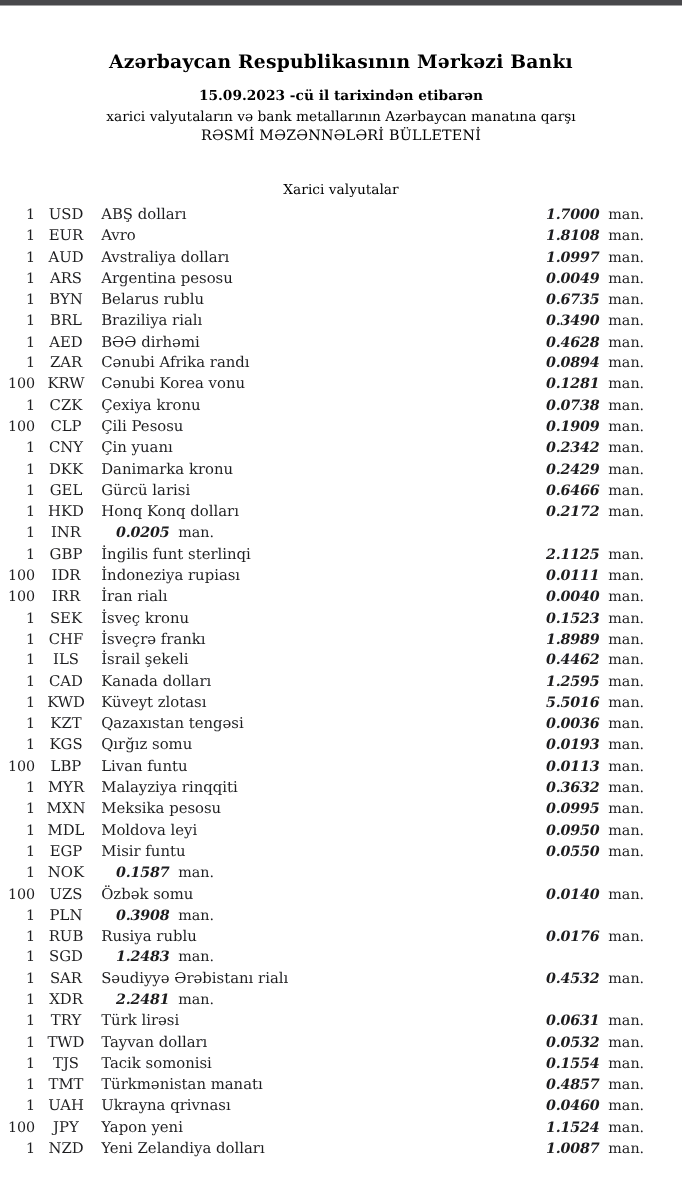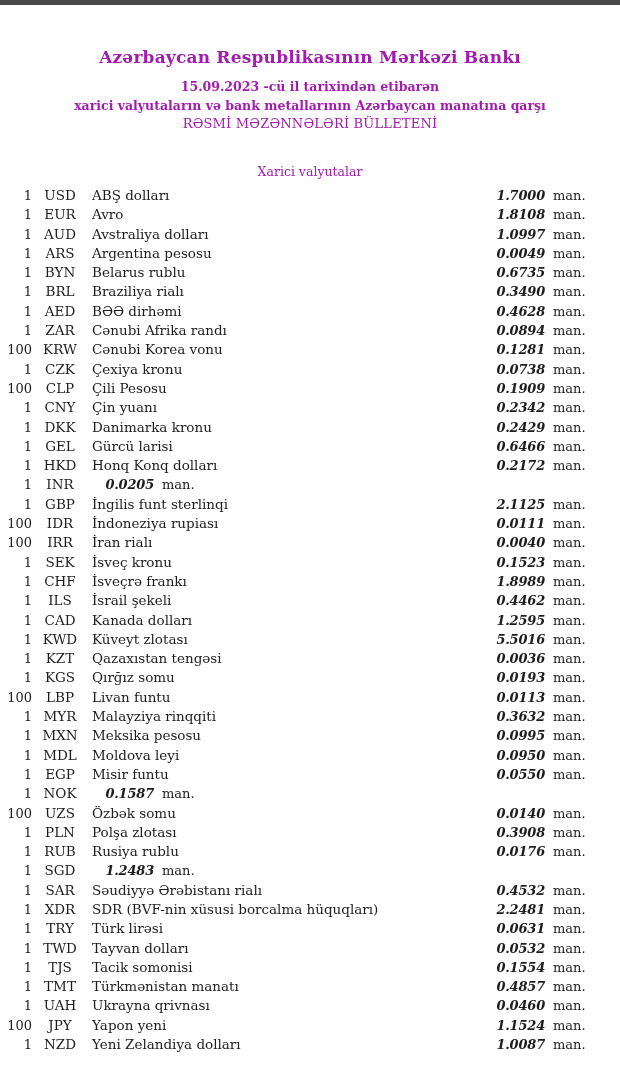--- a/index.html
+++ b/index.html
@@ -14,24 +14,24 @@
     width: 620px; height: 1090px;
     background: #ffffff;
     color: #1d1d1f;
   }
   .top-bar {
     position: absolute;
     left: 0; top: 0;
     width: 620px; height: 5px;
     background: #48484b;
   }
-  .hdr { position: absolute; left: 0; width: 620px; text-align: center; color: #a21caf; }
+  .hdr { position: absolute; left: 0; width: 620px; text-align: center; color: #000000; }
   .bank-title   { top: 47px;  font-size: 17px;   font-weight: bold; letter-spacing: 0.2px; }
   .date-line    { top: 79px;  font-size: 12.5px; font-weight: bold; }
-  .subtitle     { top: 98px;  font-size: 12.5px; font-weight: bold; }
+  .subtitle     { top: 98px;  font-size: 12.5px; font-weight: normal; }
   .bulletin     { top: 116px; font-size: 13px;   font-weight: normal; letter-spacing: 0.2px; }
   .section-ttl  { top: 164px; font-size: 12.5px; font-weight: normal; }
   .rates {
     position: absolute;
     left: 0; top: 186px;
     width: 620px;
   }
   .row {
     display: flex;
     align-items: baseline;
@@ -324,21 +324,20 @@
     <span class="cell-qty">100</span>
     <span class="cell-code">UZS</span>
     <span class="cell-name">Özbək somu</span>
     <span class="cell-rate">0.0140</span>
     <span class="cell-unit">man.</span>
   </div>
 
   <div class="row">
     <span class="cell-qty">1</span>
     <span class="cell-code">PLN</span>
-    <span class="cell-name">Polşa zlotası</span>
     <span class="cell-rate">0.3908</span>
     <span class="cell-unit">man.</span>
   </div>
 
   <div class="row">
     <span class="cell-qty">1</span>
     <span class="cell-code">RUB</span>
     <span class="cell-name">Rusiya rublu</span>
     <span class="cell-rate">0.0176</span>
     <span class="cell-unit">man.</span>
@@ -355,21 +354,20 @@
     <span class="cell-qty">1</span>
     <span class="cell-code">SAR</span>
     <span class="cell-name">Səudiyyə Ərəbistanı rialı</span>
     <span class="cell-rate">0.4532</span>
     <span class="cell-unit">man.</span>
   </div>
 
   <div class="row">
     <span class="cell-qty">1</span>
     <span class="cell-code">XDR</span>
-    <span class="cell-name">SDR (BVF-nin xüsusi borcalma hüquqları)</span>
     <span class="cell-rate">2.2481</span>
     <span class="cell-unit">man.</span>
   </div>
 
   <div class="row">
     <span class="cell-qty">1</span>
     <span class="cell-code">TRY</span>
     <span class="cell-name">Türk lirəsi</span>
     <span class="cell-rate">0.0631</span>
     <span class="cell-unit">man.</span>

